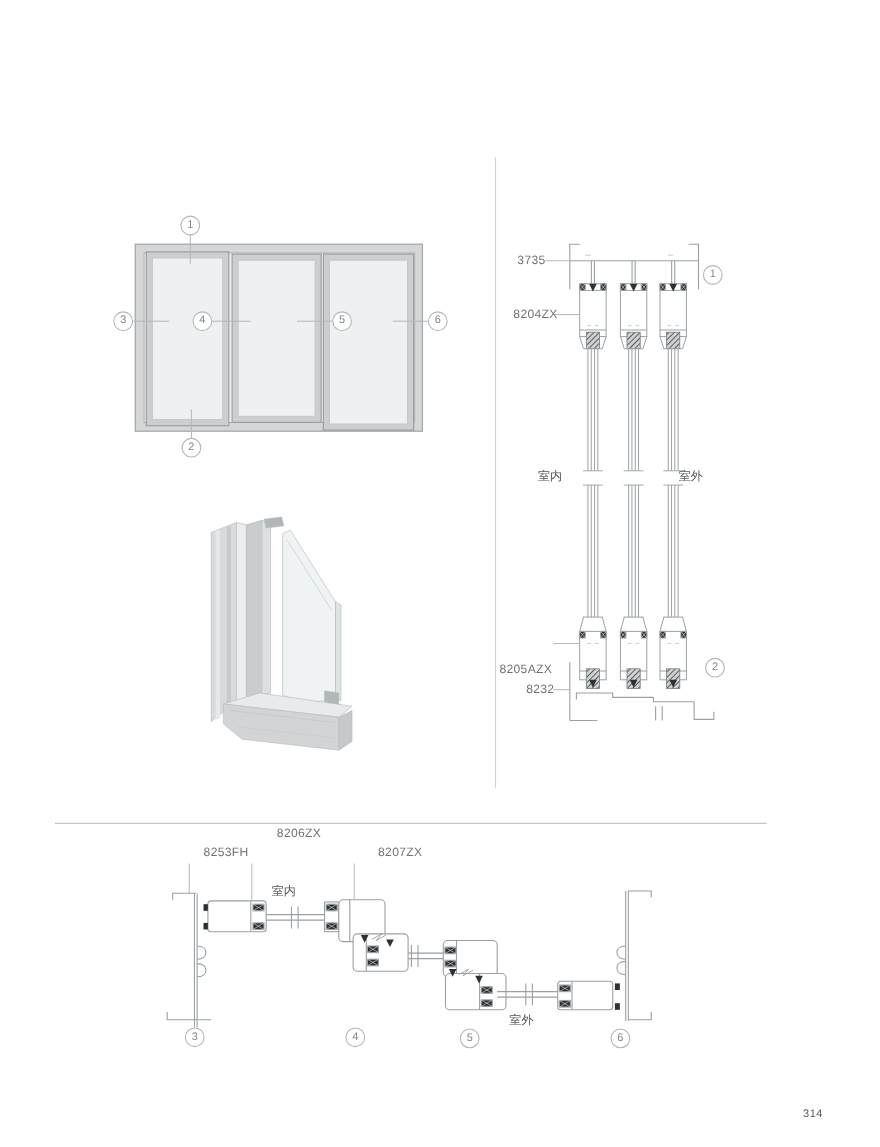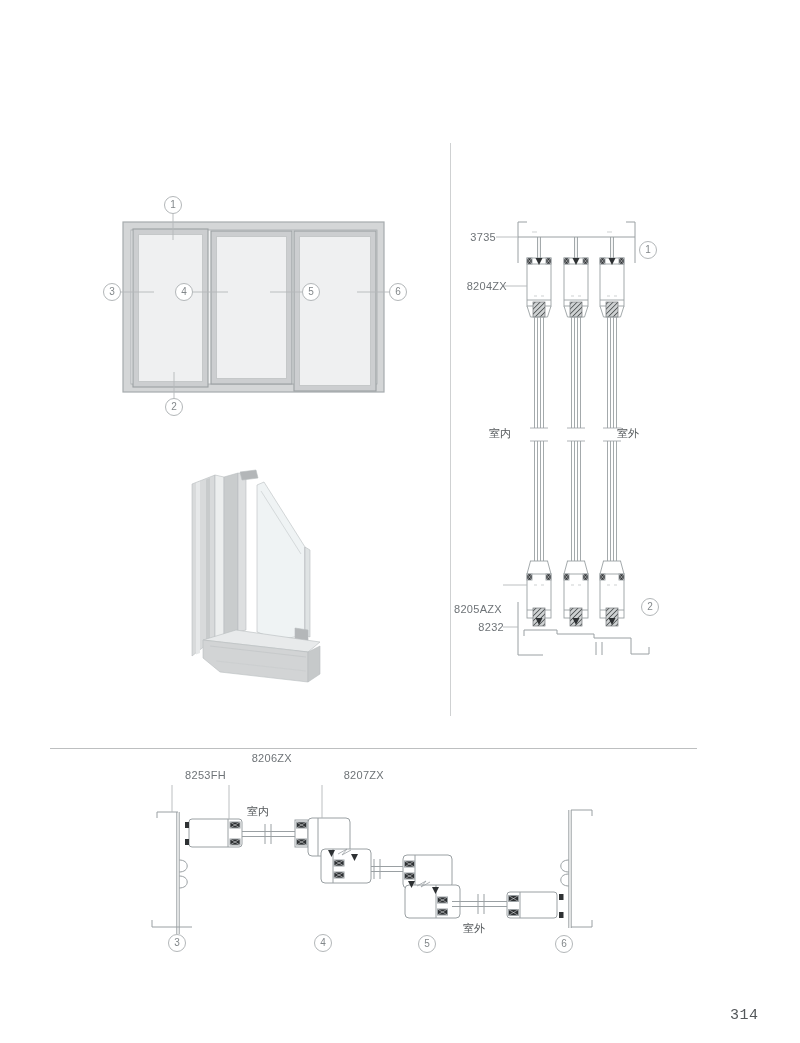--- a/index.html
+++ b/index.html
@@ -7,21 +7,21 @@
         font-family:"Liberation Sans","DejaVu Sans",sans-serif;}
   .lbl{position:absolute;font-size:11px;color:#6e7377;letter-spacing:.3px;height:14px;line-height:14px;}
   .lbl.r{text-align:right;}
   .lbl.c{text-align:right;}
   .cn{position:absolute;font-size:11px;color:#53575a;height:14px;line-height:14px;}
   .callout{position:absolute;width:18px;height:18px;border:1px solid #b3b7b9;border-radius:50%;
            background:#fff;box-sizing:border-box;font-size:10px;color:#82878a;text-align:center;
            line-height:16px;}
   .vdiv{position:absolute;background:#cfd1d2;}
   .hdiv{position:absolute;background:#bdbfc0;}
-  .pgnum{position:absolute;font-size:15px;color:#54585b;letter-spacing:.5px;font-family:Liberation Mono, monospace;}
+  .pgnum{position:absolute;font-size:10px;color:#54585b;letter-spacing:.5px;}
   svg{position:absolute;overflow:visible;}
 </style>
 </head>
 <body>
 
 <div id="page">
 
   <svg style="left:80px;top:190px" width="340" height="230" viewBox="0 0 340 230">
     <g fill="none" stroke="#a6abad" stroke-width="1.2">
       <rect x="43" y="32" width="261" height="170" fill="#d4d6d7"></rect>

